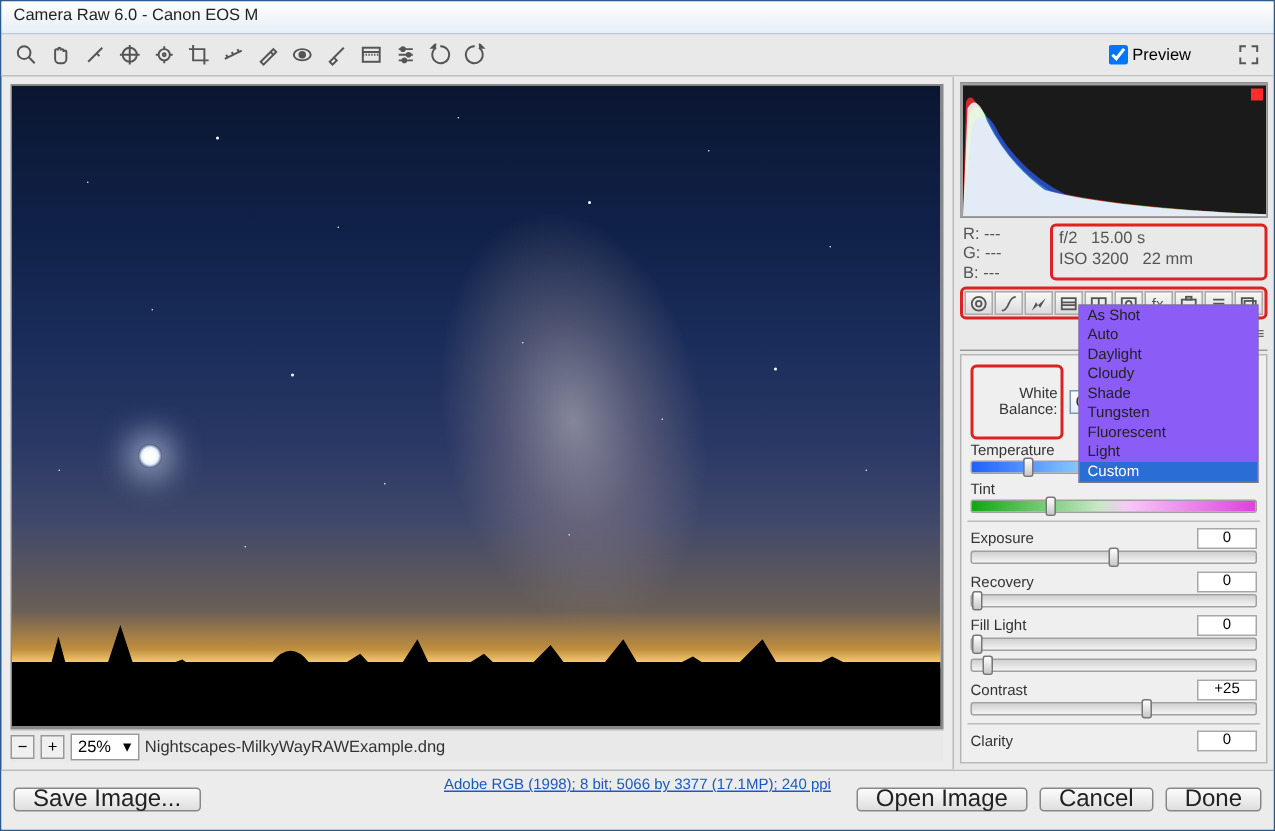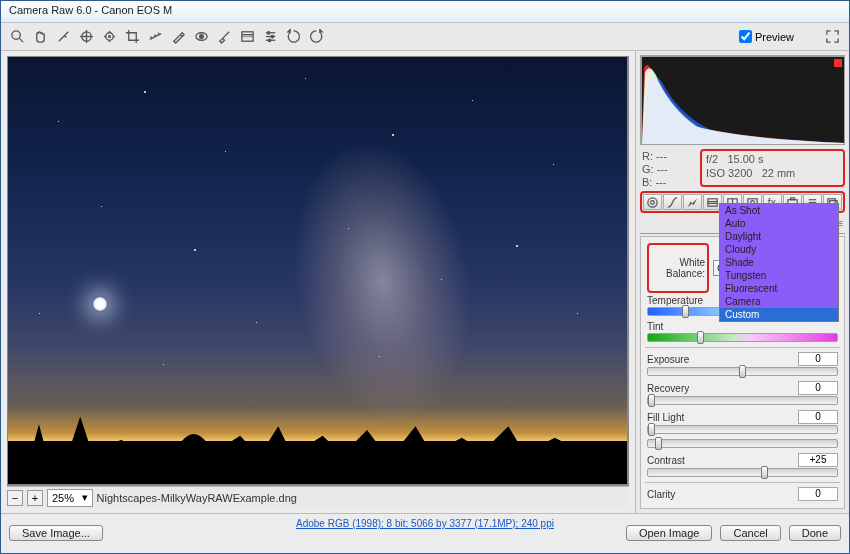--- a/index.html
+++ b/index.html
@@ -49,21 +49,21 @@
   .slider-label .lbl{width:auto;text-align:left;flex:0 0 auto;font-size:10px}
   .slider-label .val{width:40px;margin-left:auto;border:1px solid #a8a8a8;background:#fff;text-align:center;font-size:10px;height:14px;line-height:12px}
   .track{height:9px;position:relative;background:linear-gradient(#d0d0d0,#f4f4f4);border:1px solid #a0a0a0;border-radius:2px}
   .track.temp{background:linear-gradient(90deg,#2060ff,#80c0ff 35%,#ffe060 60%,#ffb020)}
   .track.tint{background:linear-gradient(90deg,#10a810,#c8e8c8 45%,#f8c8f8 55%,#e040e0)}
   .thumb{position:absolute;top:-3px;width:7px;height:13px;background:linear-gradient(#fefefe,#c8c8c8);border:1px solid #777;border-radius:2px;cursor:pointer}
   .sep{height:1px;background:#bcbcbc;margin:4px -2px}
   .footer{height:40px;border-top:1px solid #bbb;background:#ececec;padding:4px 8px;display:flex;flex-direction:column}
   .footer-link{text-align:center;color:#1a58c8;text-decoration:underline;font-size:10px;cursor:pointer}
   .btnrow{display:flex;align-items:center;margin-top:-4px}
-  .btn{height:16px;padding:4px 12px;border:1px solid #888;border-radius:3px;background:linear-gradient(#fcfcfc,#dedede);cursor:pointer;font-size:11px;color:#222;display:flex;align-items:center}
+  .btn{height:16px;padding:4px 12px;border:1px solid #888;border-radius:3px;background:linear-gradient(#fcfcfc,#dedede);cursor:pointer;font-size:16px;color:#222;display:flex;align-items:center}
   .btnrow .spacer{flex:1}
 </style>
 </head>
 <body>
 
 <div class="window">
   <div class="titlebar">
     <span>Camera Raw 6.0  -  Canon EOS M</span>
   </div>
 
@@ -373,21 +373,21 @@
           </div>
       </div>
       <div class="dd-list" id="wb-options">
           <div class="dd-item">As Shot</div>
           <div class="dd-item">Auto</div>
           <div class="dd-item">Daylight</div>
           <div class="dd-item">Cloudy</div>
           <div class="dd-item">Shade</div>
           <div class="dd-item">Tungsten</div>
           <div class="dd-item">Fluorescent</div>
-          <div class="dd-item">Camera</div>
+          <div class="dd-item">Light</div>
           <div class="dd-item sel">Custom</div>
         </div>
     </div>
   </div>
 
   <div class="footer">
     <div class="footer-link">Adobe RGB (1998); 8 bit; 5066 by 3377 (17.1MP); 240 ppi</div>
     <div class="btnrow">
       <button class="btn">Save Image...</button>
       <div class="spacer"></div>

